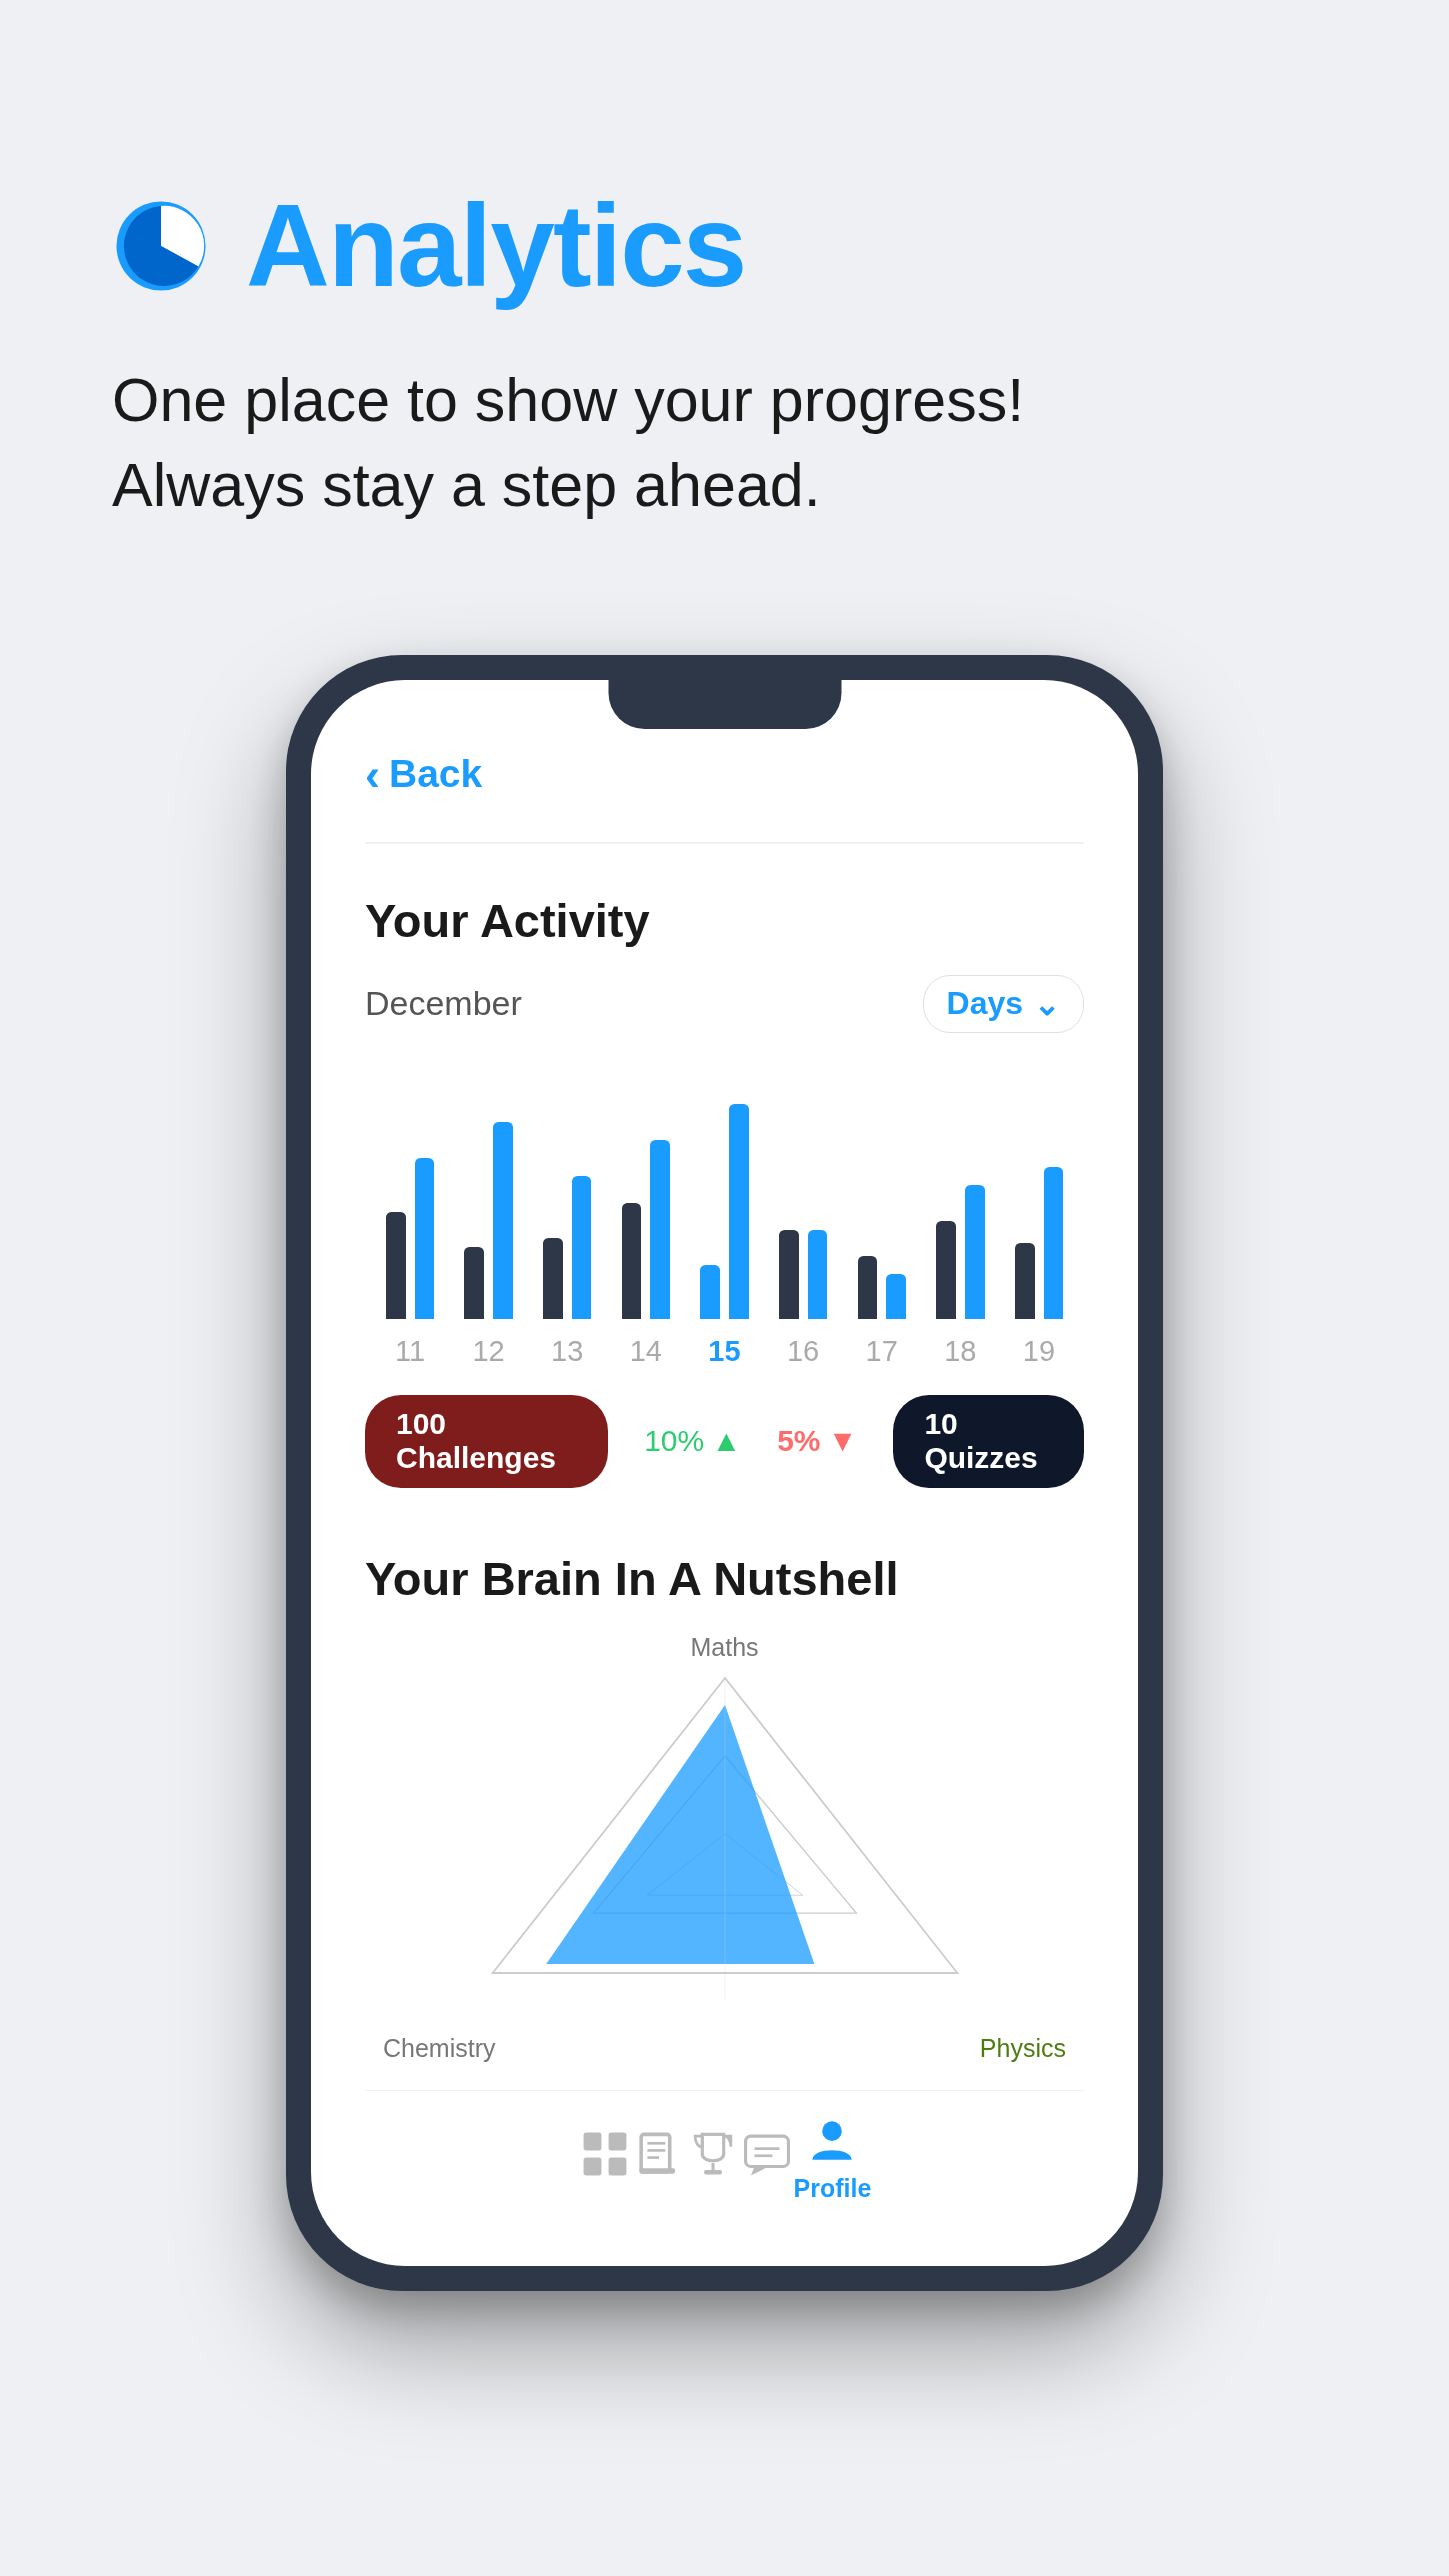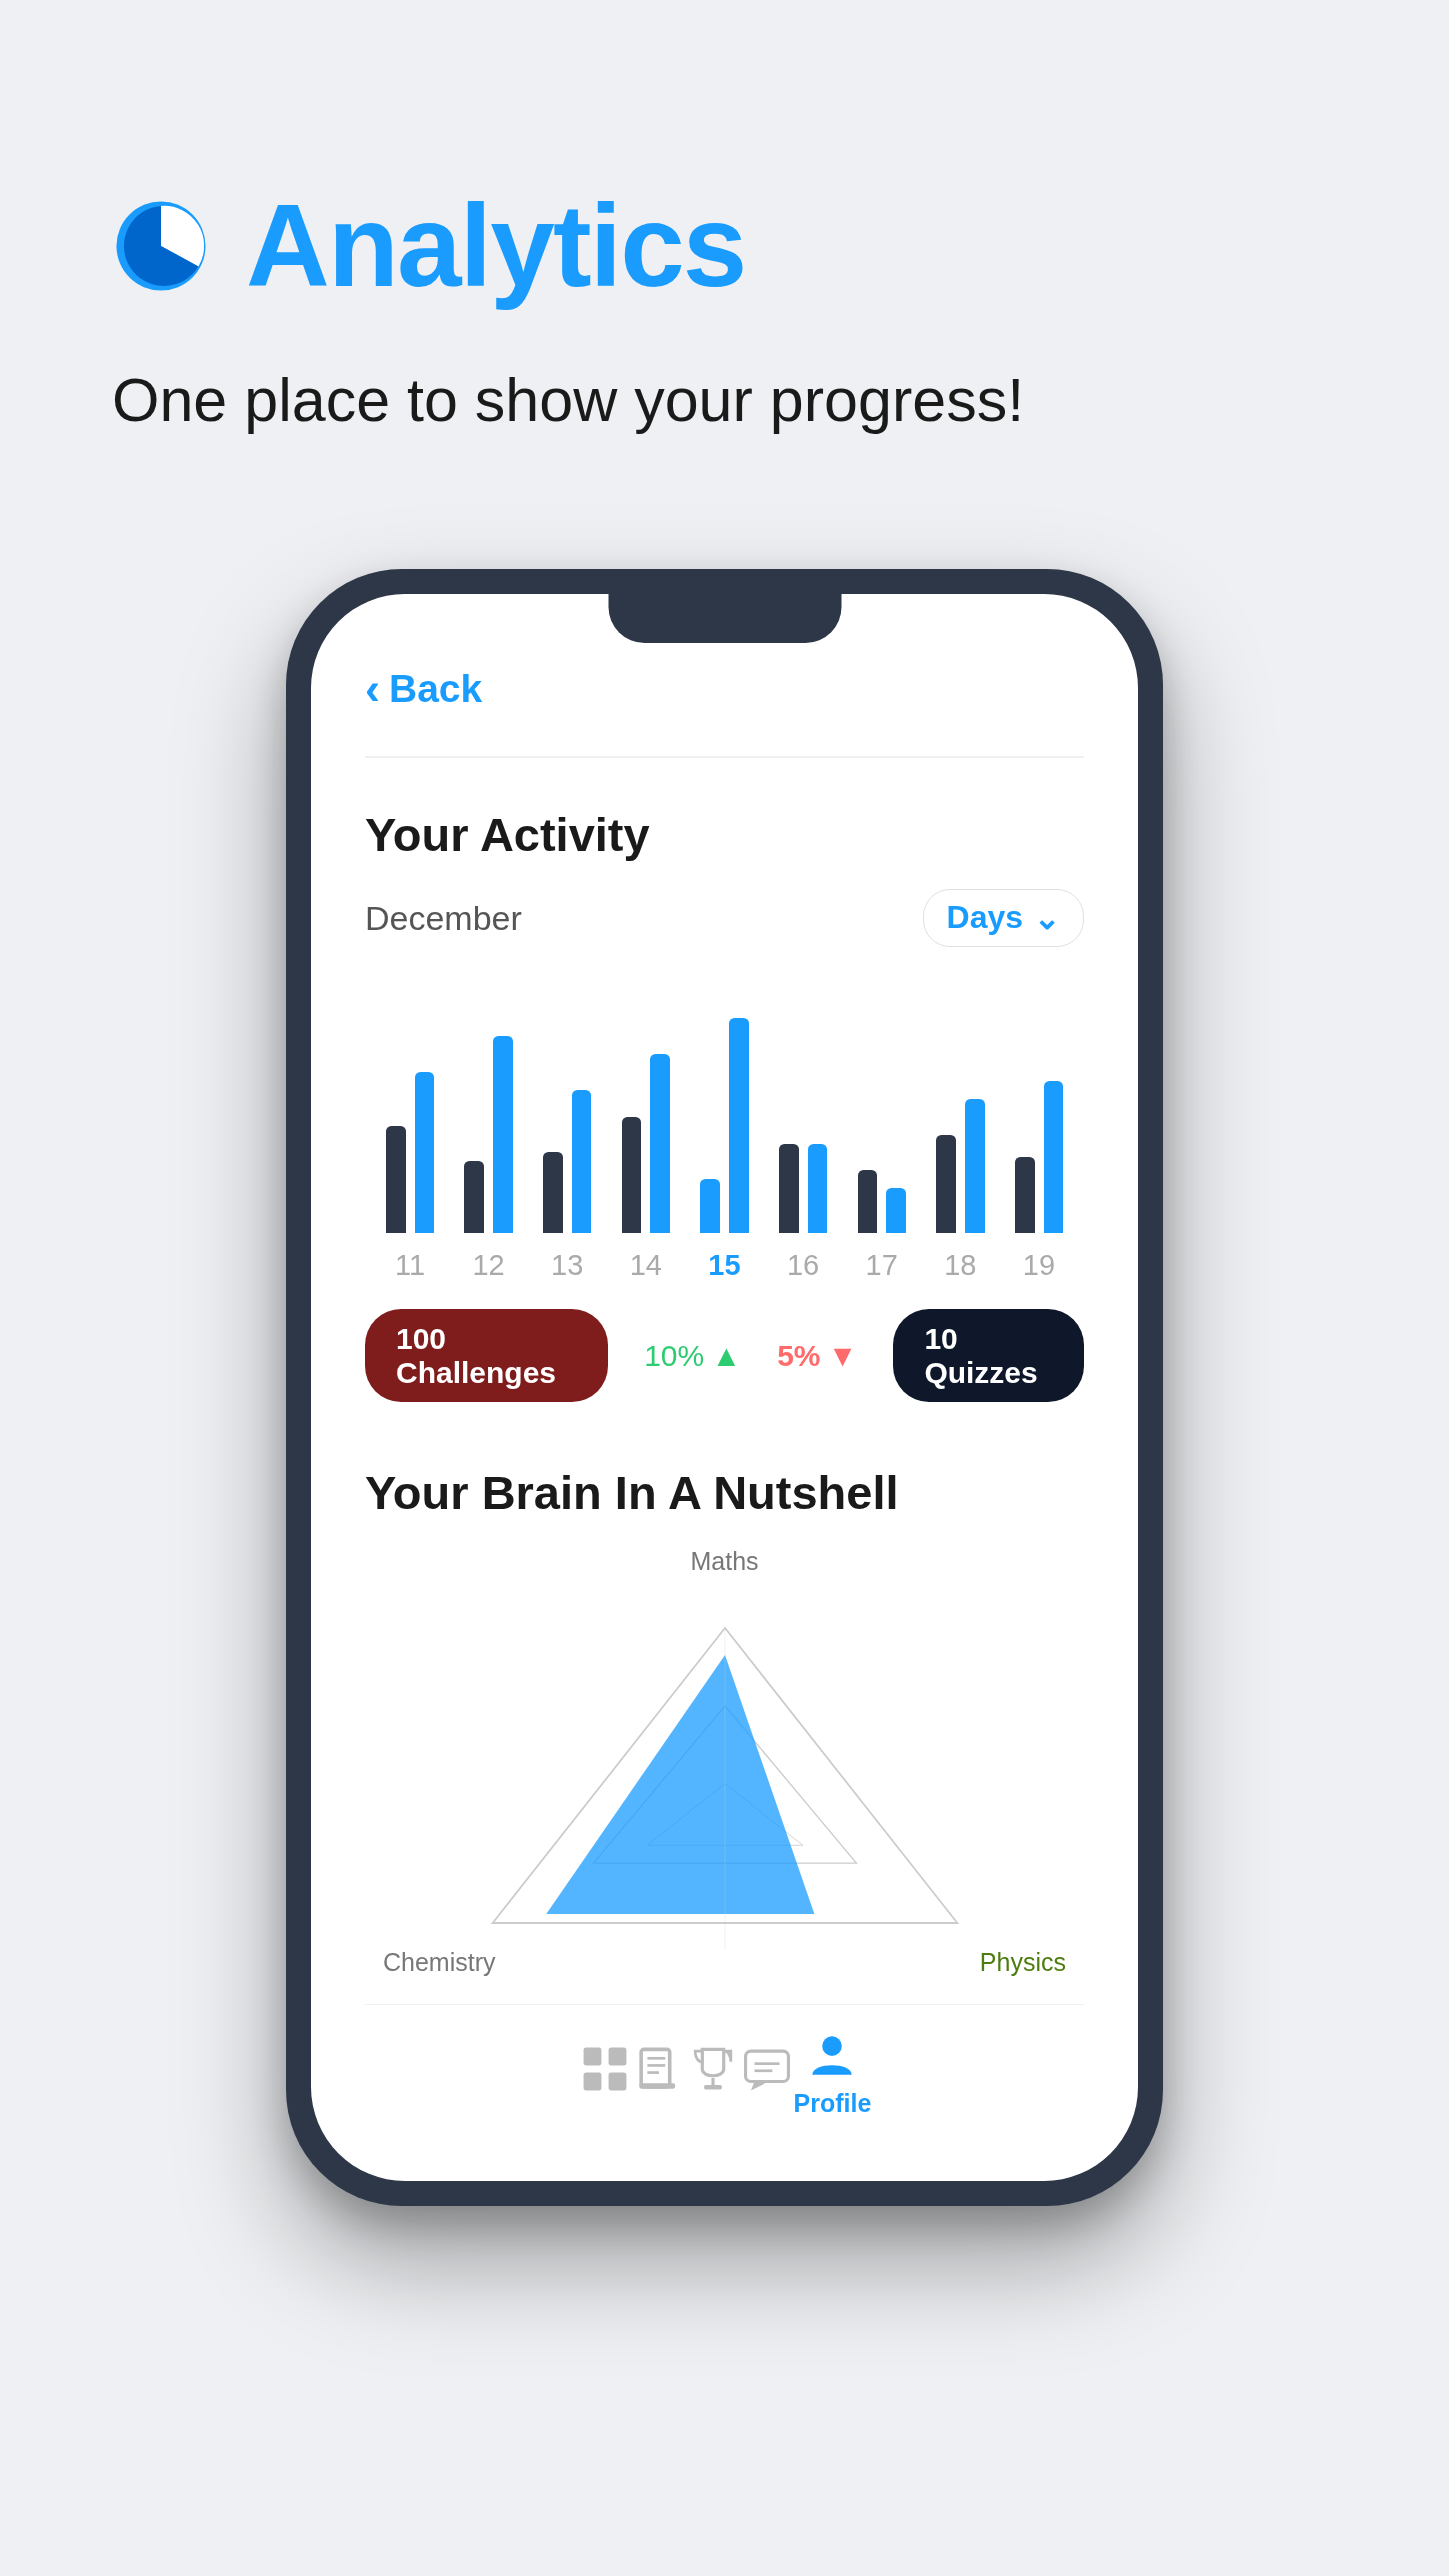--- a/index.html
+++ b/index.html
@@ -246,21 +246,21 @@
     }
 
     
     .brain-section {
       margin-top: 18px;
     }
 
     .radar-container {
       display: flex;
       justify-content: center;
-      align-items: flex-end;
+      align-items: flex-start;
       position: relative;
       margin: 27px 0;
     }
 
     .label-top {
       position: absolute;
       top: -27px;
       left: 50%;
       transform: translateX(-50%);
       font-size: 25px;
@@ -333,20 +333,21 @@
   <div class="header-title-row">
     <svg class="analytics-icon" viewBox="0 0 110 110" fill="none" xmlns="http://www.w3.org/2000/svg">
       <circle cx="55" cy="55" r="50" fill="#1a9cff"></circle>
       <path d="M55 55 L55 10 A45 45 0 0 1 97 78 Z" fill="white"></path>
       <path d="M55 55 L97 78 A45 45 0 1 1 55 10 Z" fill="#0066cc"></path>
     </svg>
     <h1 class="header-title">Analytics</h1>
   </div>
   <p class="header-subtitle">
     <span>One place to show your progress!</span><br>
+    <span>Always stay a step ahead.</span>
   </p>
 </div>
 
 <div class="phone-container">
   <div class="phone-outer">
     <div class="phone-notch"></div>
     <div class="phone-inner">
       <div class="phone-screen">
 
         <div class="back-button">

